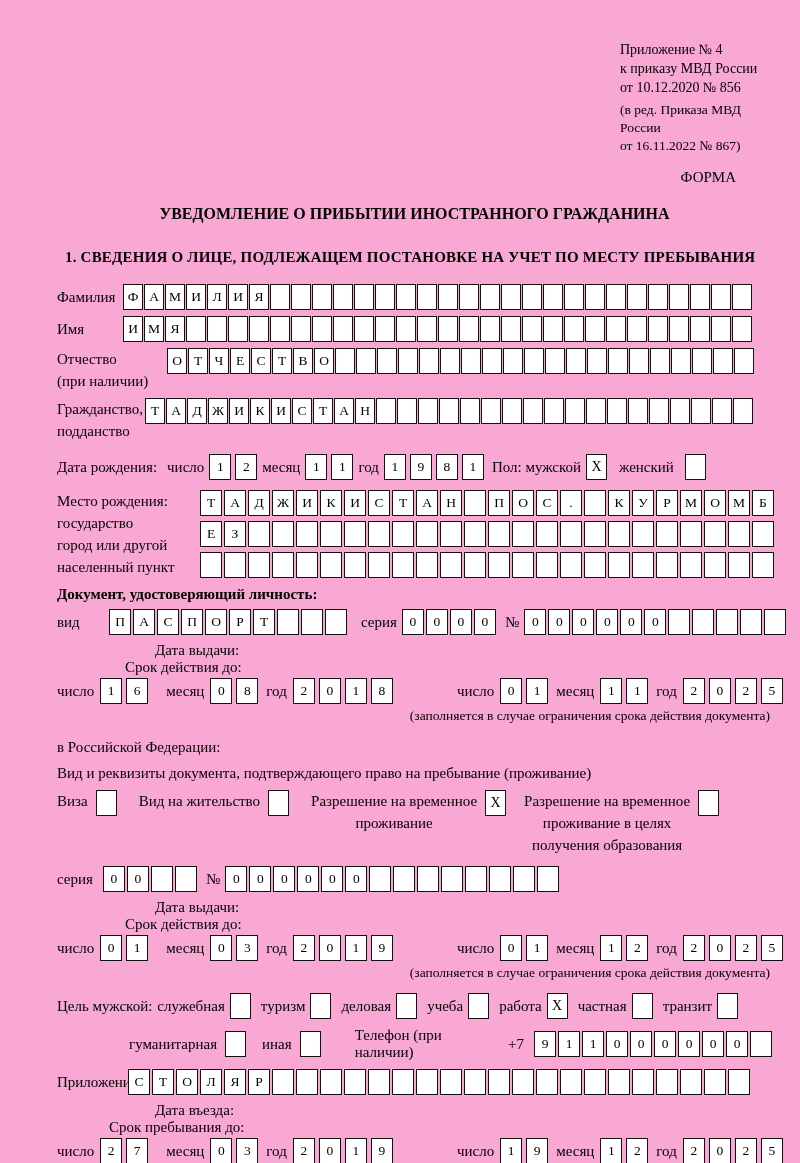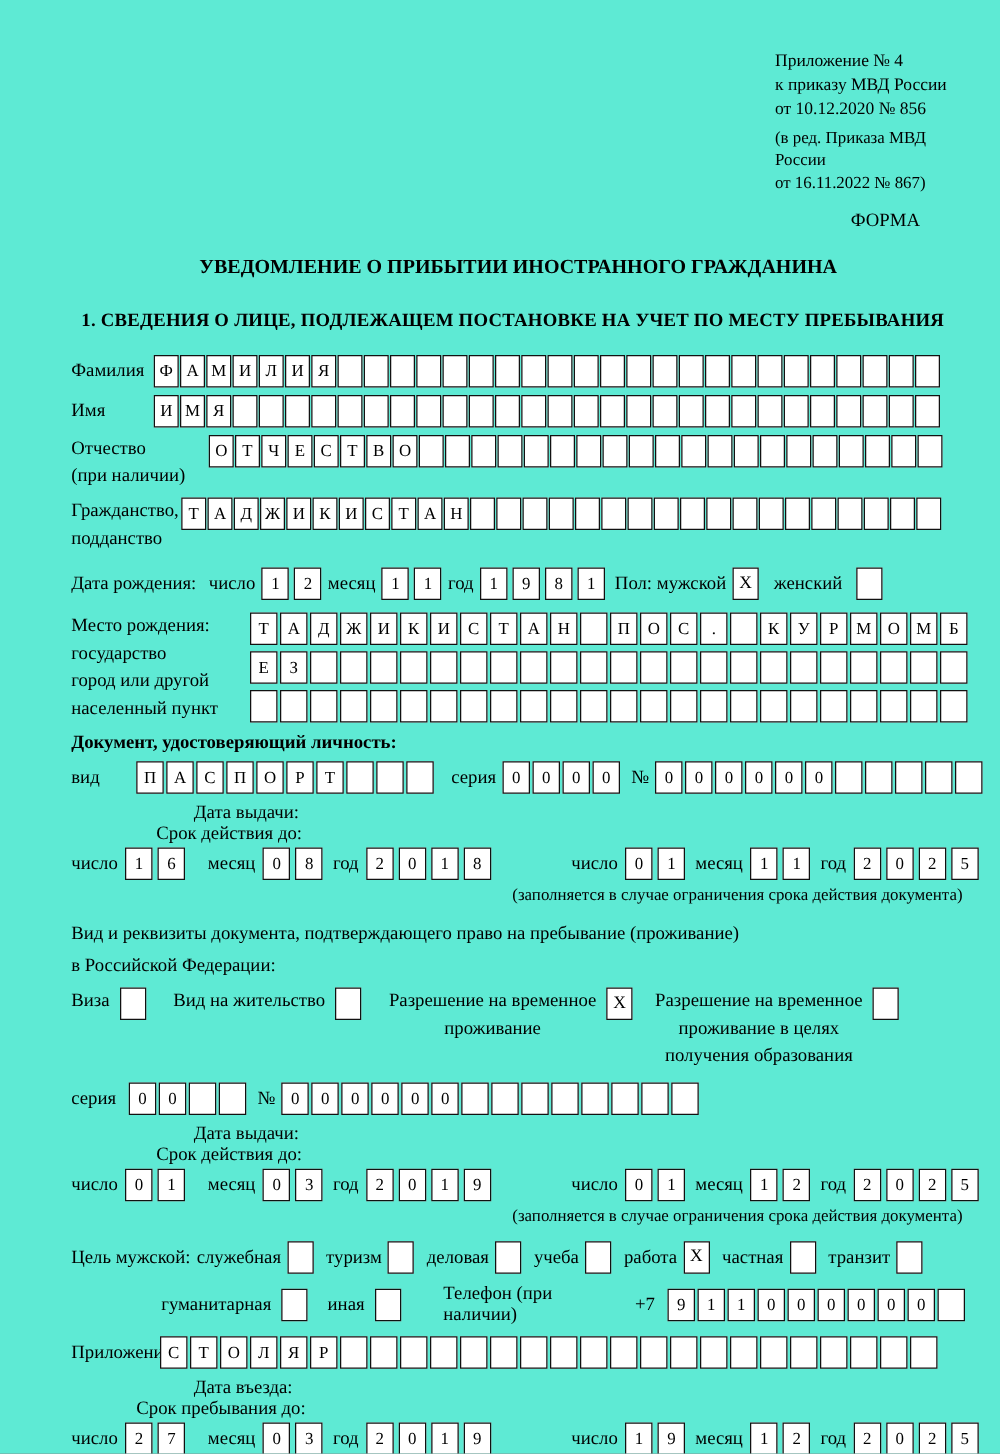--- a/index.html
+++ b/index.html
@@ -1,18 +1,18 @@
 <!DOCTYPE html>
 <html lang="ru"><head>
 <meta charset="utf-8">
 <style>
   * { margin:0; padding:0; box-sizing:border-box; }
   html,body { background:#888; }
   body { width:800px; margin:0 auto; font-family:"Liberation Serif","DejaVu Serif",serif; color:#000; }
-  .page { width:800px; height:1163px; background:#5eead4; padding:40px 28px 0 57px; overflow:hidden; font-size:15px; }
+  .page { width:800px; height:1163px; background:#f9a8d4; padding:40px 28px 0 57px; overflow:hidden; font-size:15px; }
 
   
   .annex { margin-left:563px; font-size:14px; line-height:19px; }
   .edition { margin-top:4px; font-size:13.5px; line-height:18px; }
   .forma { text-align:right; padding-right:36px; font-weight:normal; margin-top:14px; font-size:15px; }
 
   .title { text-align:center; font-weight:bold; font-size:16px; line-height:23px; margin-top:16px; }
   .title-underline { display:inline-block; width:56px; border-bottom:1.6px solid #000; margin-left:10px; }
 
   .sec-heading { font-weight:bold; font-size:15px; margin-top:24px; margin-left:8px; letter-spacing:.2px; }
@@ -427,22 +427,22 @@
           <span class="cell">2</span>
           <span class="cell">0</span>
           <span class="cell">2</span>
           <span class="cell">5</span>
         </span>
     </span>
   </div>
   <div class="note">(заполняется в случае ограничения срока действия документа)</div>
 
   <div class="intro">
+    <div>в Российской Федерации:</div>
     <div>Вид и реквизиты документа, подтверждающего право на пребывание (проживание)</div>
-    <div>в Российской Федерации:</div>
   </div>
 
   <div class="permits">
     <span class="plabel">Виза</span>
     <span class="checkbox"></span>
     <span class="plabel ml25">Вид на жительство</span>
     <span class="checkbox"></span>
     <span class="plabel center ml25">
       <span>Разрешение на временное</span><br>
       <span>проживание</span>

